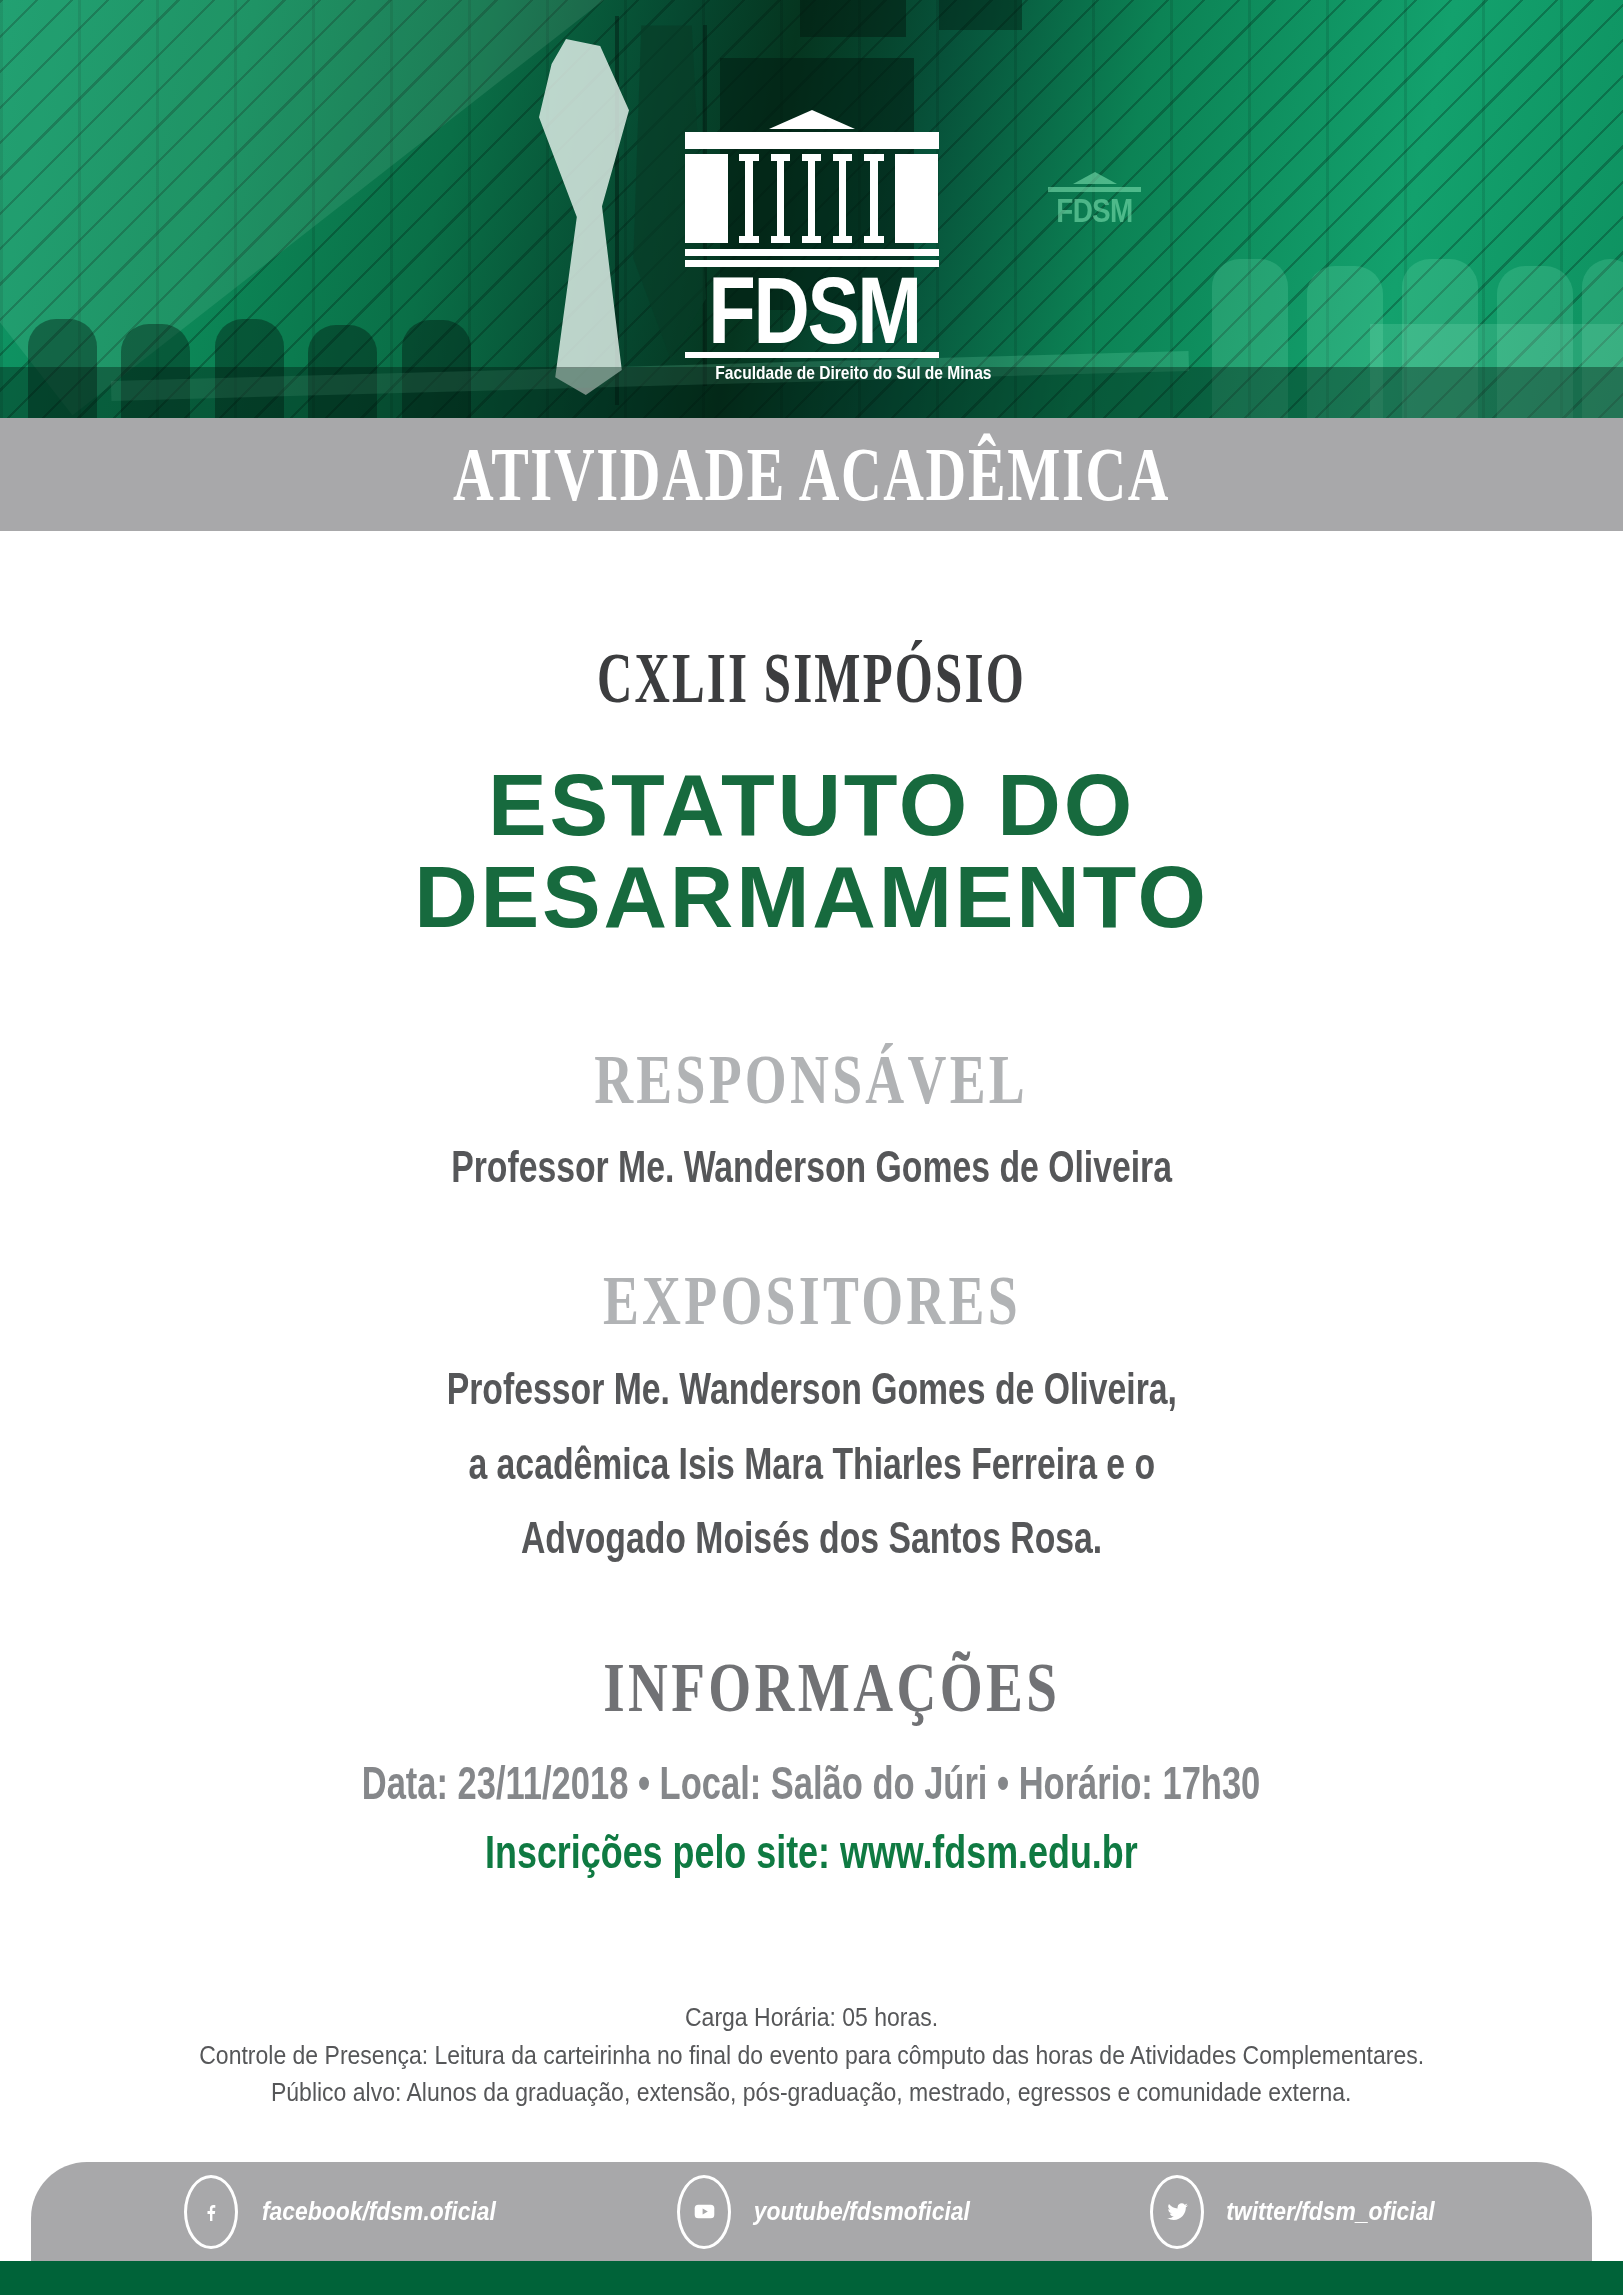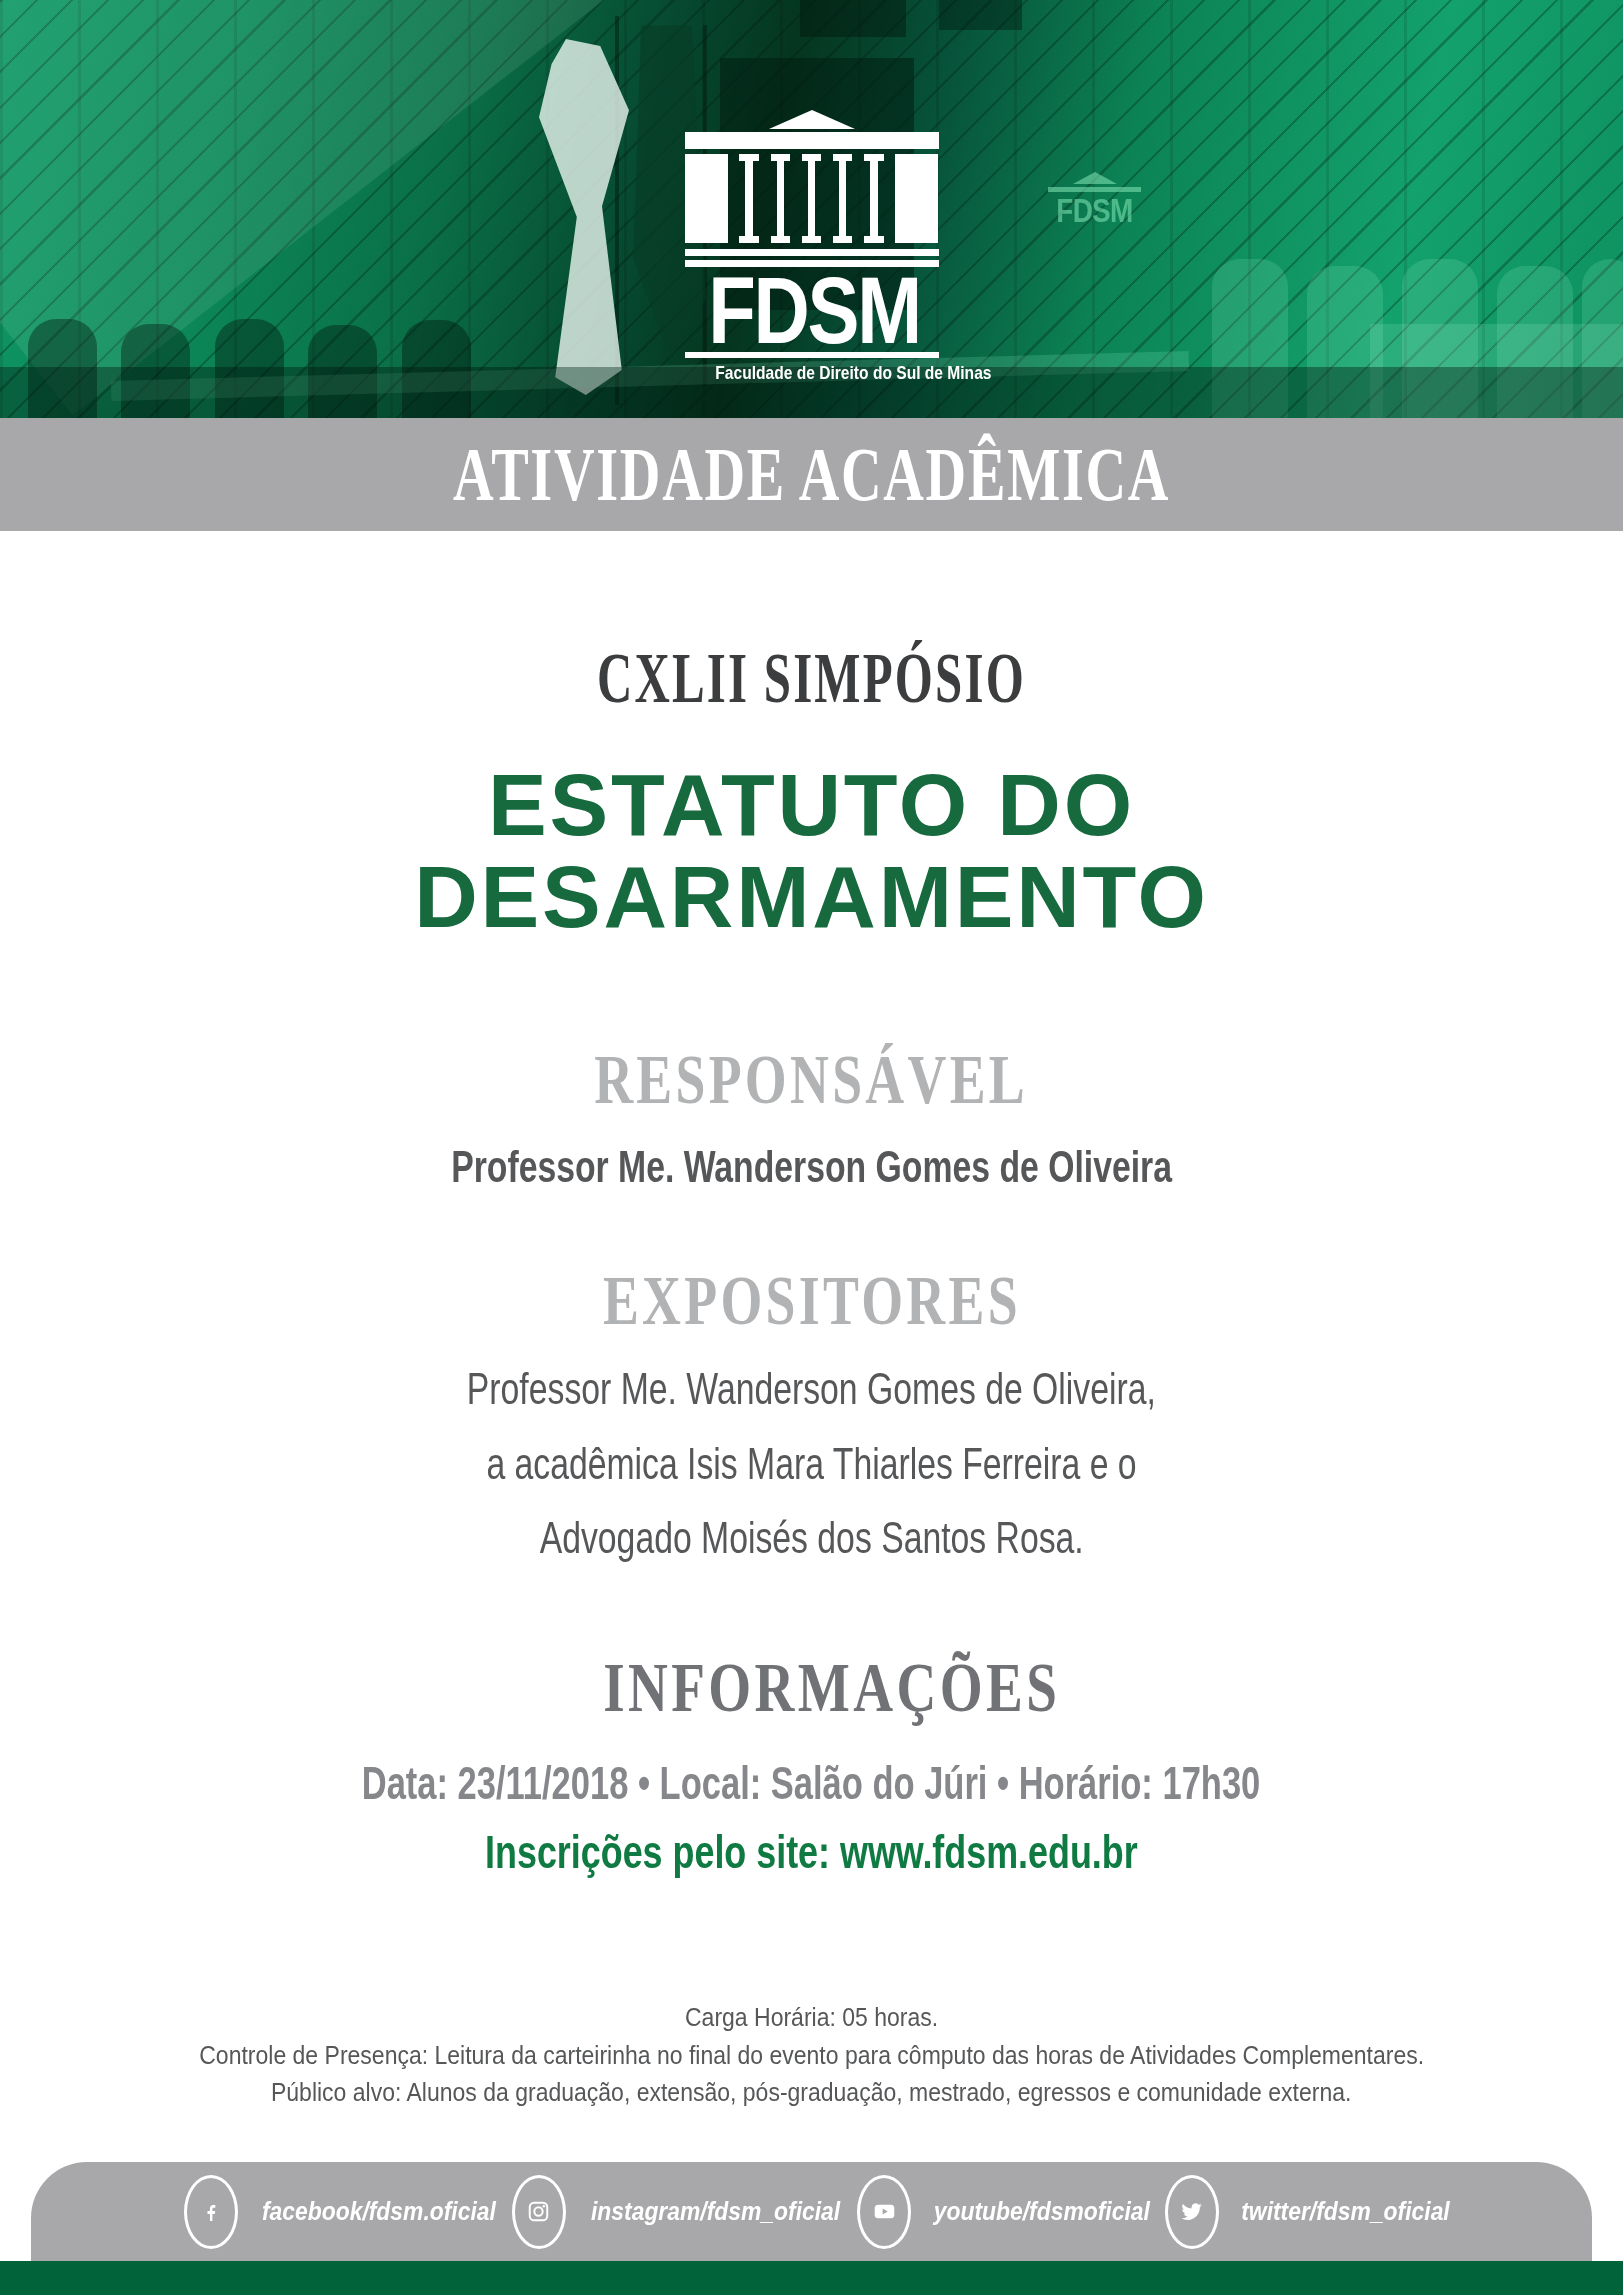--- a/index.html
+++ b/index.html
@@ -66,21 +66,21 @@
   main { text-align:center; }
   .line { overflow:visible; }
   .cx { display:inline-block; transform:scaleX(.68); transform-origin:center; white-space:nowrap; }
   .cs { display:inline-block; transform:scaleX(.75); transform-origin:center; white-space:nowrap; }
   .series { margin:106px 0 0; font-size:72px; color:#3c3d3f; letter-spacing:3.2px; }
   .title { margin:39px 0 0; font-weight:700; font-size:88px; line-height:1.05; color:#176a3e; letter-spacing:2.8px; }
   .h-light { margin:97px 0 0; font-size:69px; color:#b1b3b5; letter-spacing:4.2px; }
   .h-light2 { margin:69px 0 0; font-size:69px; color:#b1b3b5; letter-spacing:4.2px;text-decoration:underline; }
   .h-dark { margin:74px 0 0; font-size:69px; color:#717275; letter-spacing:4.2px;padding-left:41px; }
   .person { margin:21px 0 0; font-weight:700; font-size:45px; color:#565759; }
-  .expo { margin:11.6px 0 0; font-weight:400; font-size:45px; color:#565759; line-height:1.65; }
+  .expo { margin:11.6px 0 0; font-weight:700; font-size:45px; color:#565759; line-height:1.65; }
   .schedule { margin:28px 0 0; font-weight:700; font-size:46px; color:#85878a; }
   .contact { margin:9.3px 0 0; font-weight:700; font-size:46px; color:#85878a; }
   .contact svg { vertical-align:-8.3px; }
   .registration { margin:15px 0 0; font-weight:700; font-size:46px; color:#0f7a42; }
   .registration .cs { transform:scaleX(.78); }
   .footnotes { margin:120px 0 11px; font-size:25px; color:#565759; line-height:1.5; }
   .footnotes .cs { transform:scaleX(.92); }
 
   
   footer { position:absolute; left:0; right:0; bottom:0; }
@@ -207,30 +207,20 @@
 
       <div class="social-item">
         <span class="sicon">
           <svg width="24" height="24" viewBox="0 0 24 24">
               <path d="M13.4 21v-7h2.4l.4-2.9h-2.8V9.2c0-.8.3-1.4 1.5-1.4h1.4V5.1c-.3 0-1.1-.1-2-.1-2 0-3.4 1.2-3.4 3.5V11H8.5v2.9H11V21z" fill="#fff"></path>
             </svg>
         </span>
         <span class="handle">facebook/fdsm.oficial</span>
       </div>
 
-      <div class="social-item">
-        <span class="sicon">
-          <svg width="25" height="25" viewBox="0 0 24 24" fill="none" stroke="#fff" stroke-width="1.9">
-              <rect x="3.6" y="3.6" width="16.8" height="16.8" rx="4.2"></rect>
-              <circle cx="12" cy="12" r="4"></circle>
-              <circle cx="17.1" cy="6.9" r="1.2" fill="#fff" stroke="none"></circle>
-            </svg>
-        </span>
-        <span class="handle">instagram/fdsm_oficial</span>
-      </div>
 
       <div class="social-item">
         <span class="sicon">
           <svg width="25" height="25" viewBox="0 0 24 24">
               <rect x="2.6" y="5.6" width="18.8" height="12.8" rx="3.4" fill="#fff"></rect>
               <path d="M10.2 9.2l5 2.8-5 2.8z" fill="#a8a8aa"></path>
             </svg>
         </span>
         <span class="handle">youtube/fdsmoficial</span>
       </div>

